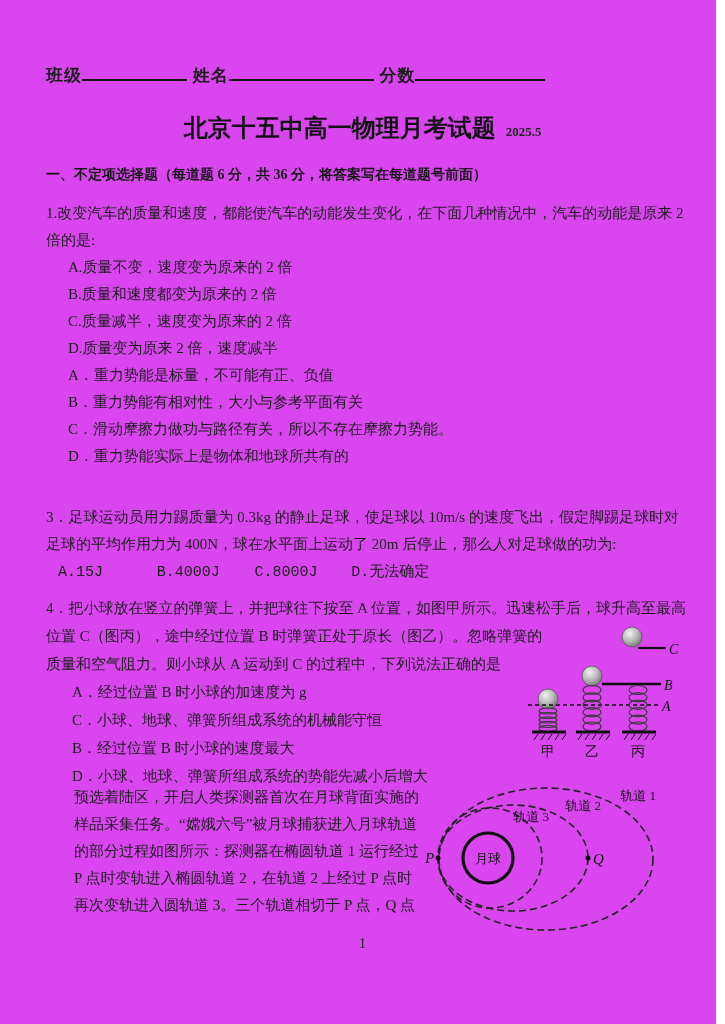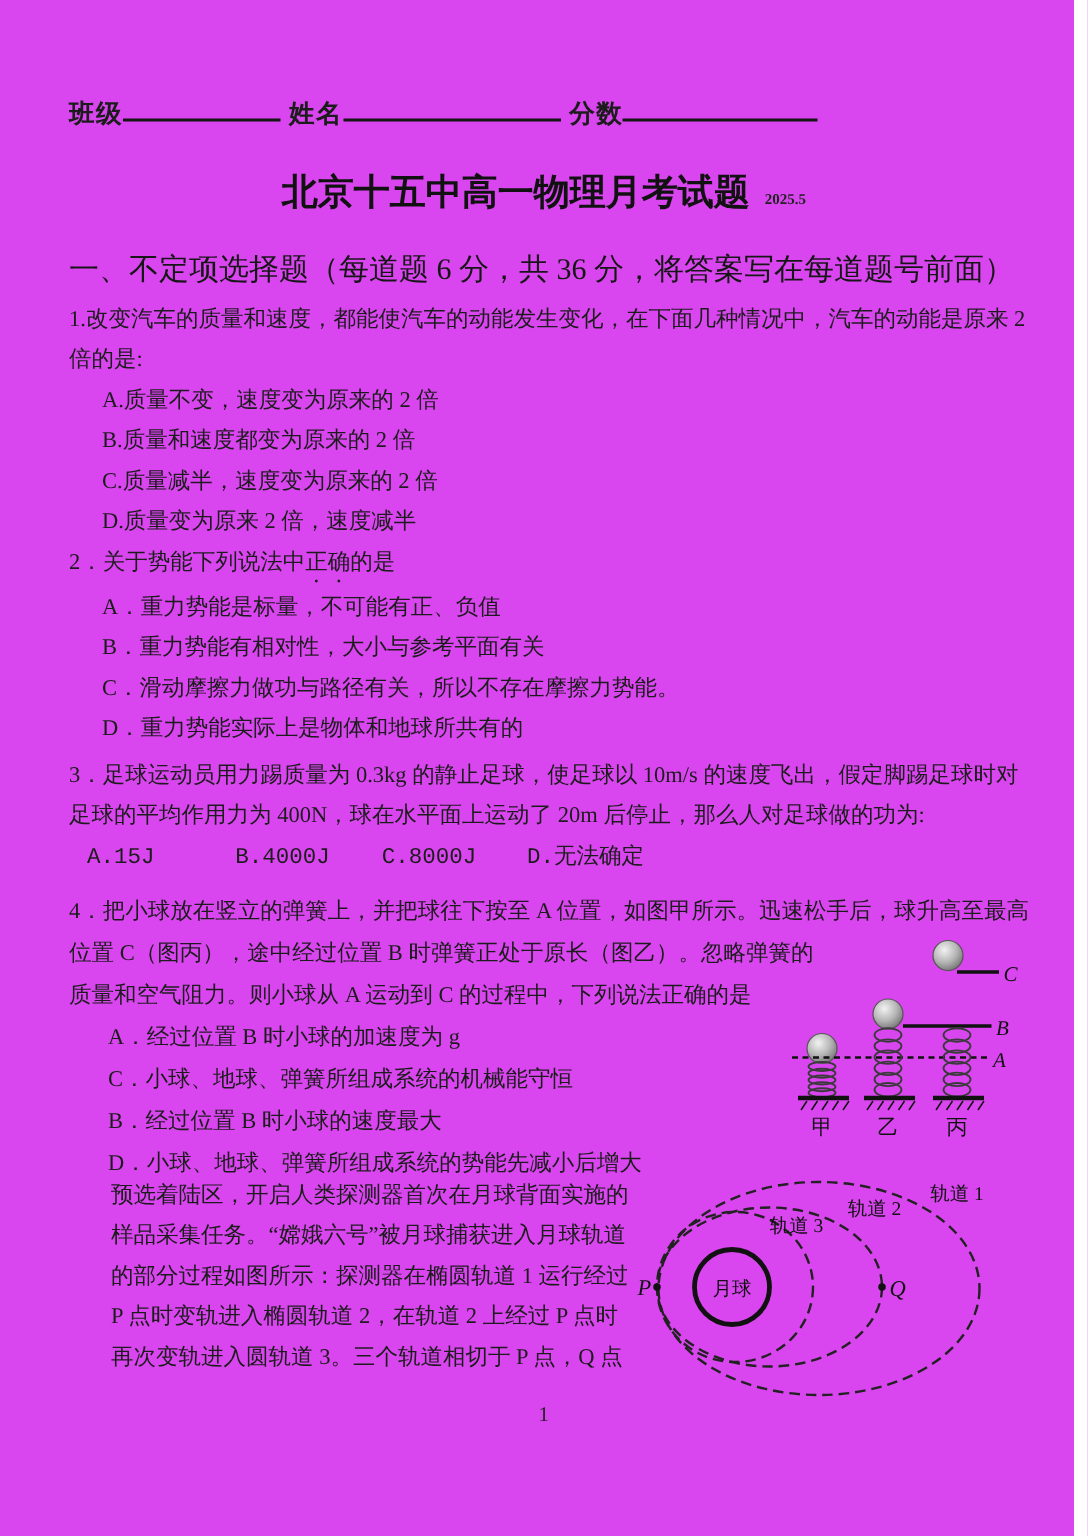--- a/index.html
+++ b/index.html
@@ -12,25 +12,25 @@
   .header-row {
     position:absolute; top:64px; left:46px; font-family:"Liberation Sans","DejaVu Sans",sans-serif;
     font-weight:bold; font-size:17px; letter-spacing:1px; white-space:nowrap;
   }
   .blank { display:inline-block; border-bottom:2px solid #151515; height:15px; vertical-align:baseline; }
   .blank.w1 { width:105px; } .blank.w2 { width:145px; } .blank.w3 { width:130px; }
 
   
   .title-row { position:absolute; top:112px; left:0; width:725px; text-align:center; white-space:nowrap; }
   .title-main { font-family:"Liberation Sans","DejaVu Sans",sans-serif; font-weight:900; font-size:24px; color:#111;text-align:right; }
-  .title-date { font-size:10px; font-weight:bold; margin-left:6px; color:#222;text-align:right; }
+  .title-date { font-size:13px; font-weight:bold; margin-left:6px; color:#222;text-align:right; }
 
   
   .section-heading {
-    position:absolute; top:166px; left:46px; font-size:20px; font-weight:normal;
+    position:absolute; top:166px; left:46px; font-size:14px; font-weight:bold;
     white-space:nowrap; color:#161616;
   }
 
   .q { position:absolute; left:46px; }
   .line { white-space:nowrap; line-height:27px; font-size:15px; }
   .opt { padding-left:22px; }
   .q4 .line { line-height:28px; }
   .q4 .opt { padding-left:26px; }
   .q1 { top:200px; } .q2 { top:362px; } .q3 { top:504px; } .q4 { top:594px; }
   .q5 { top:784px; width:400px; }
@@ -73,21 +73,20 @@
   <div class="q q1">
     <div class="line">1.改变汽车的质量和速度，都能使汽车的动能发生变化，在下面几种情况中，汽车的动能是原来 2</div>
     <div class="line">倍的是:</div>
     <div class="line opt">A.质量不变，速度变为原来的 2 倍</div>
     <div class="line opt">B.质量和速度都变为原来的 2 倍</div>
     <div class="line opt">C.质量减半，速度变为原来的 2 倍</div>
     <div class="line opt">D.质量变为原来 2 倍，速度减半</div>
   </div>
 
   <div class="q q2">
-    <div class="line"><span>2．关于势能下列说法中</span><span class="emph">正确</span><span>的是</span></div>
     <div class="line opt">A．重力势能是标量，不可能有正、负值</div>
     <div class="line opt">B．重力势能有相对性，大小与参考平面有关</div>
     <div class="line opt">C．滑动摩擦力做功与路径有关，所以不存在摩擦力势能。</div>
     <div class="line opt">D．重力势能实际上是物体和地球所共有的</div>
   </div>
 
   <div class="q q3">
     <div class="line">3．足球运动员用力踢质量为 0.3kg 的静止足球，使足球以 10m/s 的速度飞出，假定脚踢足球时对</div>
     <div class="line">足球的平均作用力为 400N，球在水平面上运动了 20m 后停止，那么人对足球做的功为:</div>
     <div class="line q3-optrow">

